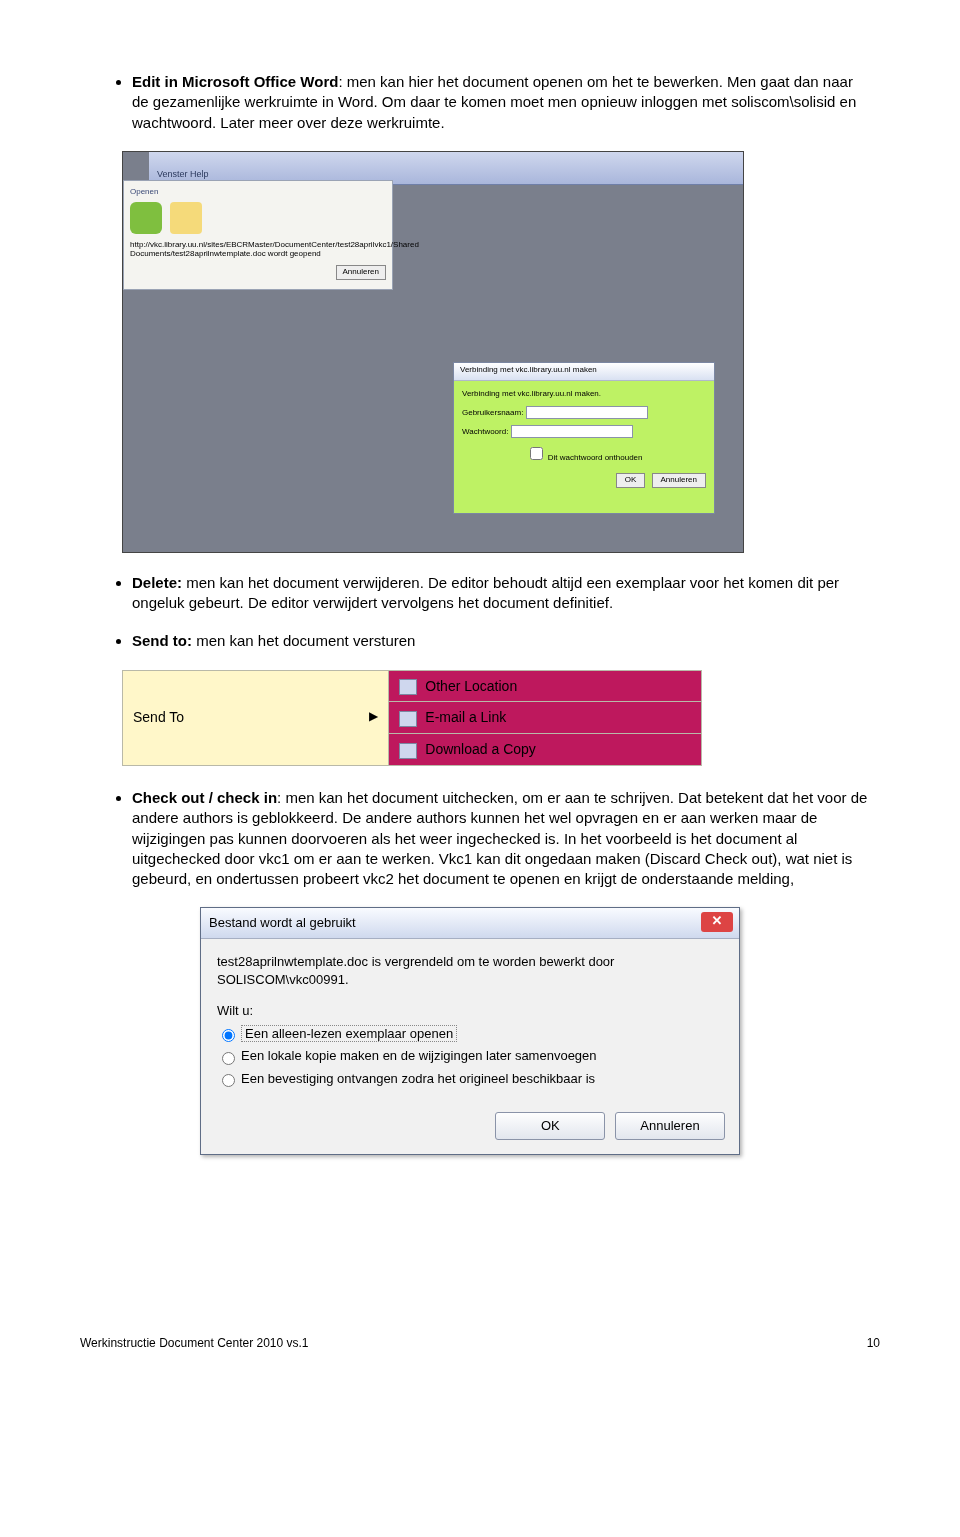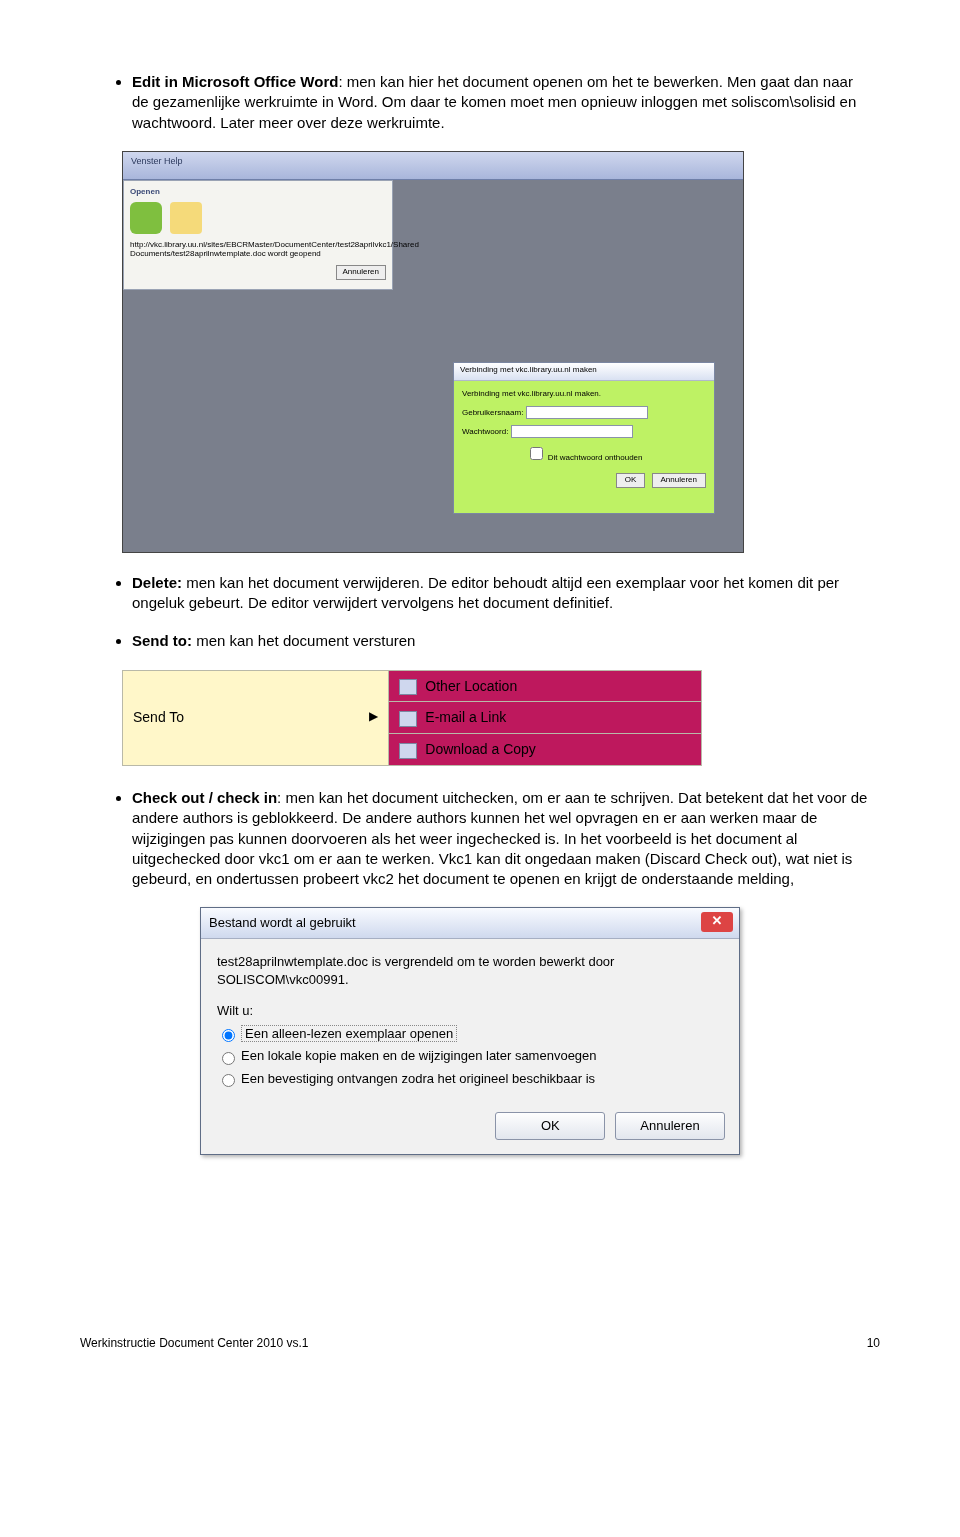--- a/index.html
+++ b/index.html
@@ -13,21 +13,21 @@
     background: #fff;
     line-height: 1.35;
   }
   ul.main { list-style: disc; padding-left: 40px; margin: 12px; }
   ul.main > li { margin-bottom: 18px; }
   .bold { font-weight: bold; }
   .figure { margin: 14px 0 20px 42px; }
   .fig1 { width: 620px; height: 400px; background:#7a7f8c; position:relative; border:1px solid #444;}
   .fig1 .top { position:absolute; top:0; left:0; right:0; height:28px; background:linear-gradient(#cfd7ee,#a9b6db); border-bottom:1px solid #6f7fa8;}
   .fig1 .open { position:absolute; top:28px; left:0; width:270px; height:110px; background:#f4f4f0; border:1px solid #9aa3b4; font-size:8px; padding:6px; box-sizing:border-box;}
-  .fig1 .open .title{ font-weight:bold; color:#3b4a77; margin-bottom:4px;}
+  .fig1 .open .title{ font-weight:normal; color:#3b4a77; margin-bottom:4px;}
   .fig1 .open .ico{ display:inline-block; width:32px; height:32px; background:#7fbf3f; border-radius:6px; vertical-align:middle; margin-right:6px;}
   .fig1 .open .ico2{ display:inline-block; width:32px; height:32px; background:#f5da7a; border-radius:4px; vertical-align:middle;}
   .fig1 .open .btn{ float:right; margin-top:6px; font-size:8px; border:1px solid #888; padding:1px 6px; background:#eee;}
   .fig1 .login { position:absolute; top:210px; right:28px; width:260px; height:150px; background:#bef264; border:1px solid #7b87a2; font-size:8px;}
   .fig1 .login .hdr{ background:linear-gradient(#fff,#d9e1f2); height:18px; border-bottom:1px solid #b0b9cc; padding:2px 6px; box-sizing:border-box;}
   .fig1 .login .body{ padding:8px;}
   .fig1 .login .row{ margin:6px 0;}
   .fig1 .login .inp{ display:inline-block; width:120px; height:11px; border:1px solid #8a93a8; background:#fff; vertical-align:middle;}
   .fig1 .login .btns{ text-align:right; margin-top:10px;}
   .fig1 .login .b{ display:inline-block; border:1px solid #888; background:#eee; padding:1px 8px; margin-left:4px;}
@@ -53,21 +53,21 @@
 <body>
 
 <ul class="main">
   <li>
     <span class="bold">Edit in Microsoft Office Word</span><span>: men kan hier het document openen om het te bewerken. Men gaat dan naar de gezamenlijke werkruimte in Word. Om daar te komen moet men opnieuw inloggen met soliscom\solisid en wachtwoord. Later meer over deze werkruimte.</span>
   </li>
 </ul>
 
 <div class="figure">
   <div class="fig1">
-    <div class="top" style="color:#2c3a5e;font-size:9px;padding:3px 8px;box-sizing:border-box;">
+    <div class="top" style="color:#2c3a5e;font-size:9px;padding:16px 8px;box-sizing:border-box;margin-left:26px;">
       <span>Venster  Help</span>
     </div>
     <div class="open">
       <div class="title">Openen</div>
       <span class="ico"></span>
       <span class="ico2"></span>
       <div style="margin-top:6px;line-height:1.2;">http://vkc.library.uu.nl/sites/EBCRMaster/DocumentCenter/test28aprilvkc1/Shared Documents/test28aprilnwtemplate.doc wordt geopend</div>
       <div class="btn">Annuleren</div>
     </div>
     <div class="login">

